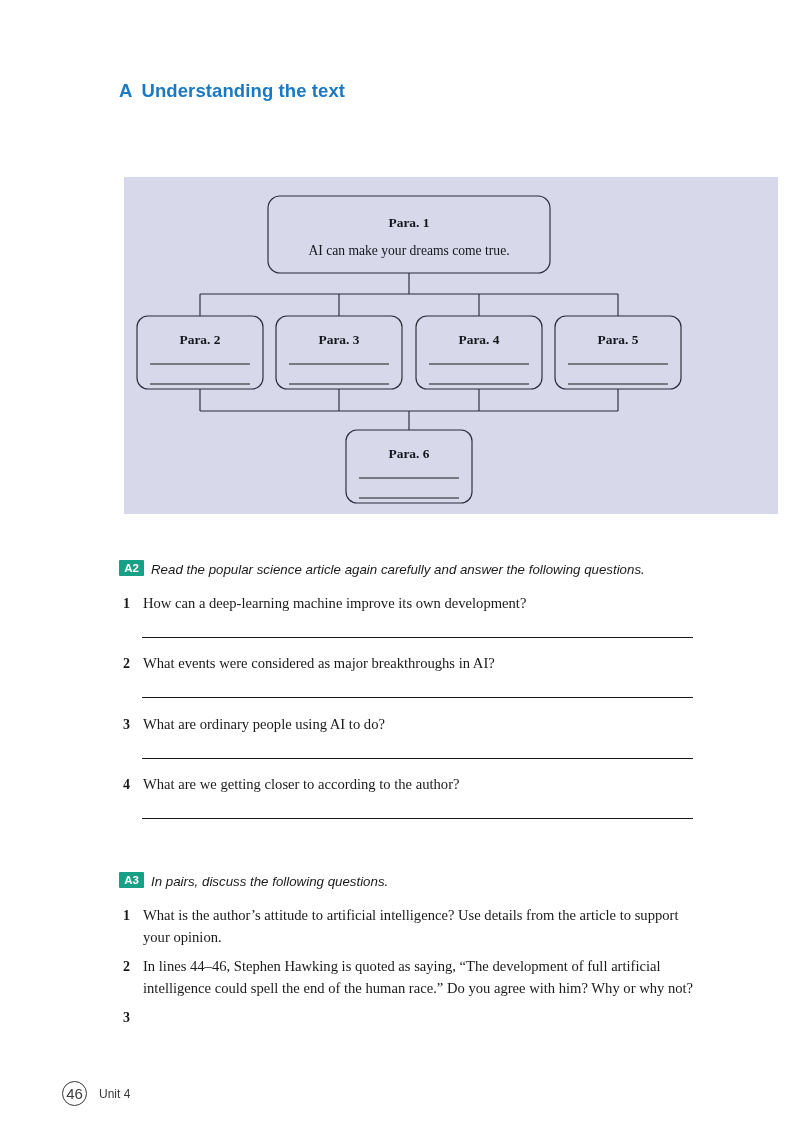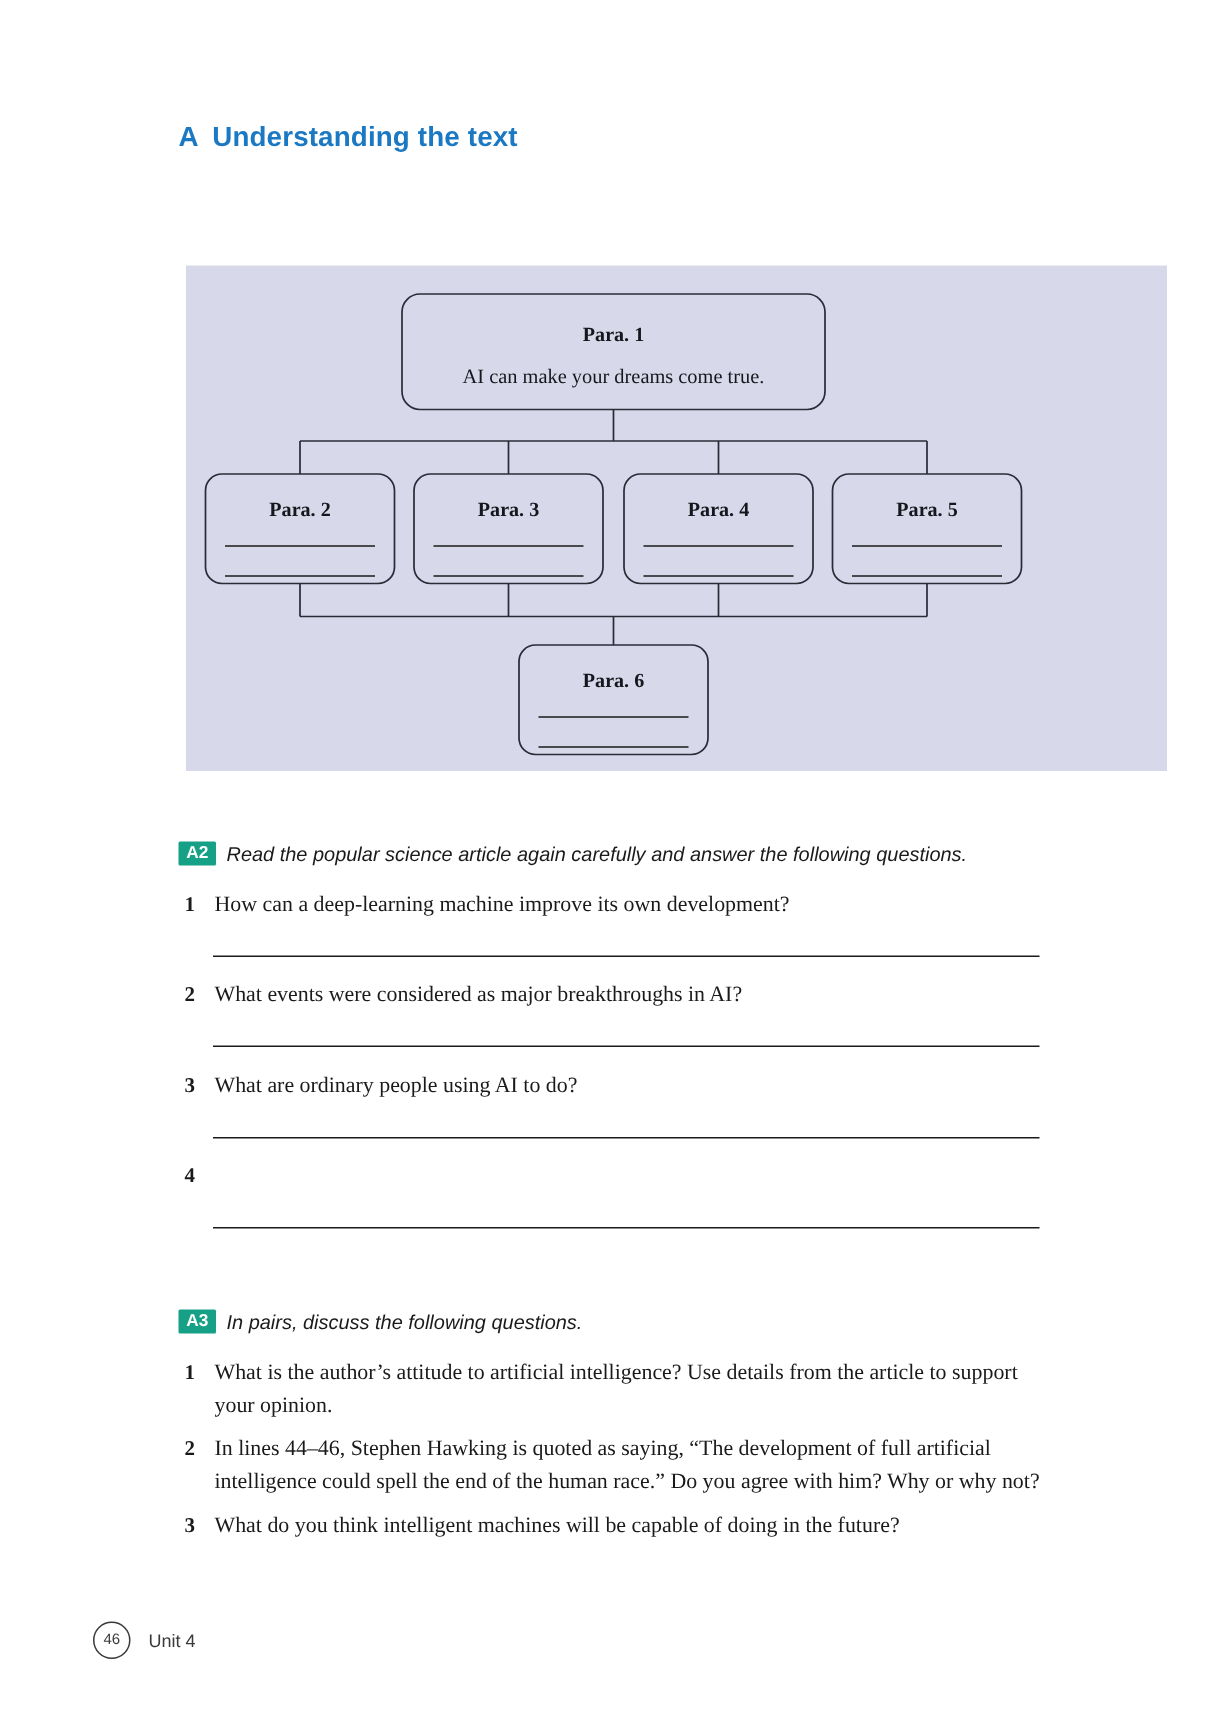--- a/index.html
+++ b/index.html
@@ -135,21 +135,21 @@
   }
   .page-circle {
     width: 23px;
     height: 23px;
     border: 1.2px solid #3a3a3a;
     border-radius: 50%;
     display: flex;
     align-items: center;
     justify-content: center;
     font-family: "Liberation Sans", sans-serif;
-    font-size: 10px;
+    font-size: 15px;
     color: #3a3a3a;
   }
   .footer-label {
     margin-left: 12px;
     font-family: "Liberation Sans", sans-serif;
     font-size: 12px;
     color: #3a3a3a;
   }
 </style>
 </head>
@@ -248,40 +248,40 @@
     <div class="qitem">
       <span class="qnum">3</span>
       <span>What are ordinary people using AI to do?</span>
     </div>
   </div>
   <div class="answer-rule" style="top:758px;"></div>
 
   <div class="qlist" style="top:774px;">
     <div class="qitem">
       <span class="qnum">4</span>
+      <span>What are we getting closer to according to the author?</span>
     </div>
   </div>
   <div class="answer-rule" style="top:818px;"></div>
 
   <div class="instruction" style="top:871px;">
     <span class="badge">A3</span><span class="instruction-text">In pairs, discuss the following questions.</span>
   </div>
 
   <div class="qlist" style="top:905px;">
     <div class="qitem" style="margin-bottom:8px;">
       <span class="qnum">1</span>
       <span>What is the author’s attitude to artificial intelligence? Use details from the article to support your opinion.</span>
     </div>
     <div class="qitem" style="margin-bottom:8px;">
       <span class="qnum">2</span>
       <span>In lines 44–46, Stephen Hawking is quoted as saying, “The development of full artificial intelligence could spell the end of the human race.” Do you agree with him? Why or why not?</span>
     </div>
     <div class="qitem">
       <span class="qnum">3</span>
-      <span>What do you think intelligent machines will be capable of doing in the future?</span>
     </div>
   </div>
 
   <div class="footer">
     <div class="page-circle">46</div>
     <div class="footer-label">Unit 4</div>
   </div>
 
 </div>
 

